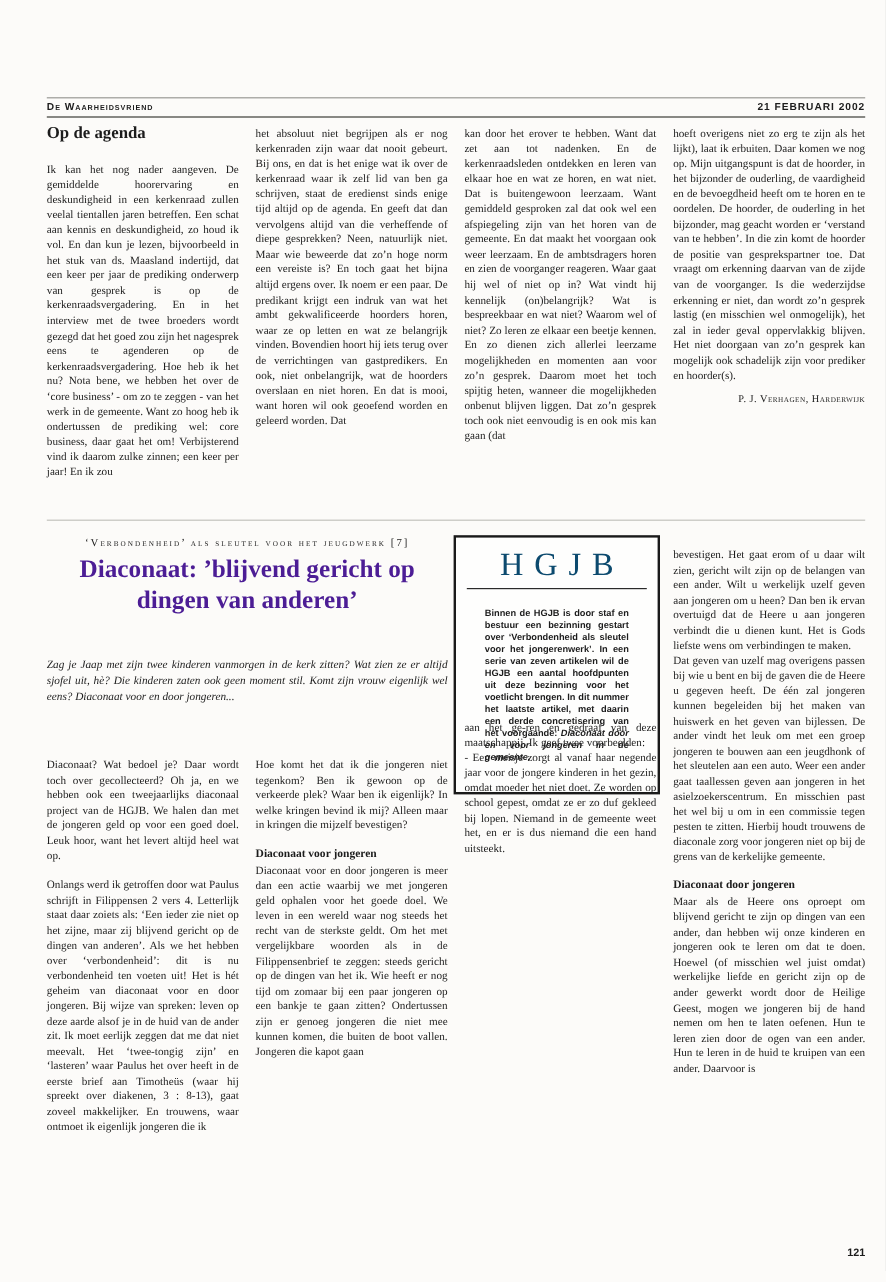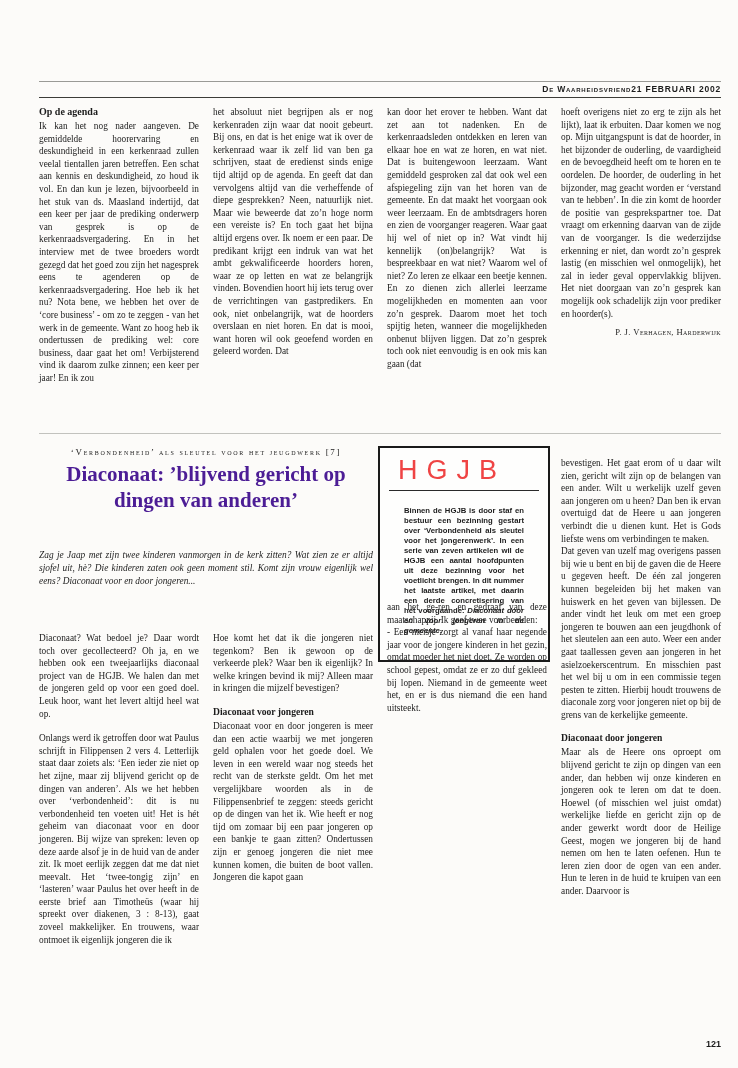--- a/index.html
+++ b/index.html
@@ -6,34 +6,34 @@
   .page {
     position:relative; width:738px; height:1068px; margin:0 auto;
     background:#fcfbf9; color:#1c1c1c;
     font-family:"Liberation Serif", serif;
     overflow:hidden;
   }
   
   .masthead-bar {
     position:absolute; left:39px; top:81px; width:682px;
     border-top:1px solid #9a9a96; border-bottom:1px solid #3c3c38;
-    padding:2px 0 3px; display:flex; justify-content:flex-end; align-items:baseline;
+    padding:2px 0 3px; display:flex; justify-content:space-between; align-items:baseline;
     font-family:"Liberation Sans", sans-serif; font-weight:bold; font-size:8.5px;
     letter-spacing:0.8px;
   }
   .mast-name { font-variant:small-caps; }
   .mast-date { text-transform:uppercase; }
   
   .tcol {
     position:absolute; top:106px; width:160px;
     font-size:9.3px; line-height:12.6px; text-align:justify;
     hyphens:auto; -webkit-hyphens:auto;
   }
   .tcol p { margin:0; }
-  .tophead { margin:0 0 2px; font-size:10px; font-weight:bold; line-height:12px; }
+  .tophead { margin:0 0 18px; font-size:14px; font-weight:bold; line-height:12px; }
   .author {
     margin-top:6px; text-align:right; font-weight:normal; font-size:8.6px;
     font-variant:small-caps; letter-spacing:0.4px;
   }
   .section-divider {
     position:absolute; left:39px; top:433px; width:682px;
     border-top:1px solid #c2c2be;
   }
   
   .kicker {
@@ -48,23 +48,23 @@
     position:absolute; left:39px; top:549px; width:334px; margin:0;
     font-style:italic; font-size:9.4px; line-height:12.8px; text-align:justify;
     hyphens:auto; -webkit-hyphens:auto;
   }
   
   .hgjb-box {
     position:absolute; left:378px; top:446px; width:172px; box-sizing:border-box;
     border:2px solid #1a1a1a; background:#fefefd; padding:7px 9px 9px;
   }
   .hgjb-logo {
-    font-family:Liberation Sans, sans-serif; font-weight:400;
+    font-family:Liberation Serif, serif; font-weight:400;
     font-size:27px; line-height:30px; letter-spacing:9px; padding-left:9px;
-    color:#ef4444;
+    text-align:center; color:#0c4a6e;
   }
   .hgjb-rule { border-top:1px solid #2a2a2a; margin:5px 0 6px; }
   .hgjb-text {
     margin:15px; font-family:"Liberation Sans", sans-serif; font-weight:bold;
     font-size:7.7px; line-height:10px; text-align:justify;
     hyphens:auto; -webkit-hyphens:auto;
   }
   .hgjb-text .it { font-style:italic; }
   
   .bcol {

